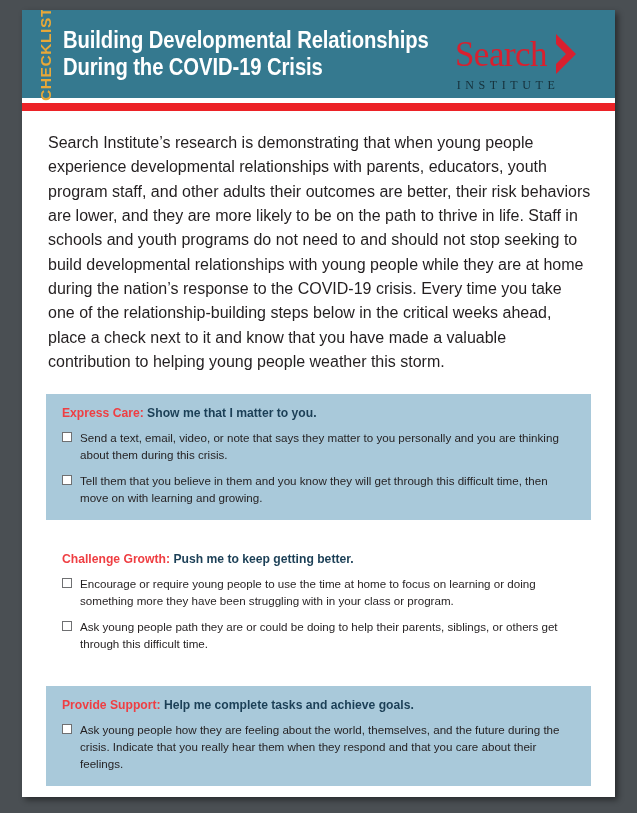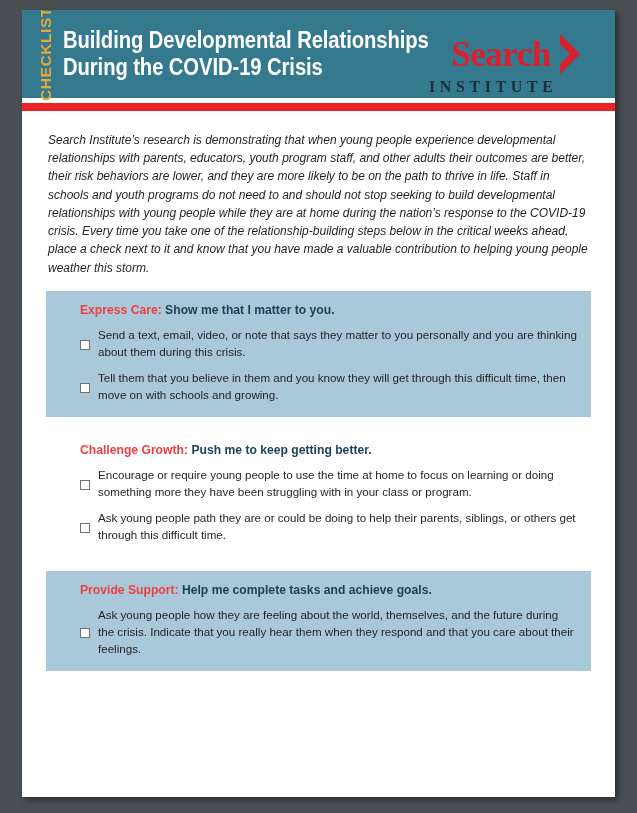--- a/index.html
+++ b/index.html
@@ -59,67 +59,66 @@
     font-stretch: condensed;
     transform: scaleX(0.88);
     transform-origin: left center;
     white-space: pre-line;
   }
   #logo-block {
     position: absolute;
     right: 28px;
     top: 22px;
     width: 140px;
-    font-weight: bold;
+    text-align: center;
   }
   #logo-row {
     display: flex;
     align-items: center;
     justify-content: center;
     gap: 6px;
   }
   #logo-search {
     color: #d8202f;
     font-family: "Liberation Serif", serif;
     font-size: 35px;
     line-height: 1;
     letter-spacing: -0.5px;
   }
   #logo-chevron {
     line-height: 0;
   }
   #logo-institute {
     color: #16313b;
     font-family: "Liberation Serif", serif;
-    font-size: 16px;
+    font-size: 12px;
     letter-spacing: 4.6px;
     margin-top: 2px;
     margin-left: -18px;
   }
 
   
   #white-gap { height: 5px; background: #ffffff; }
   #red-rule  { height: 8px; background: #ec2227; }
 
   
   #sheet-body {
     padding: 12px 24px 0 24px;
   }
   #intro-paragraph {
-    font-style: italic;
-    font-size: 12px;
+    font-size: 16px;
     line-height: 1.52;
     color: #231f20;
     margin: 8px 0 0 2px;
   }
 
   
   .section {
-    margin-top: 14px;
-    padding: 11px 14px 13px 32px;
+    margin-top: 20px;
+    padding: 11px 14px 13px 14px;
     box-sizing: border-box;
   }
   .section.tinted { background: #a9c9da; }
   .section.plain  { background: #ffffff; }
 
   .section-heading {
     font-family: "Liberation Sans Narrow", "Liberation Sans", sans-serif;
     font-stretch: condensed;
     font-weight: bold;
     font-size: 13.5px;
@@ -127,21 +126,21 @@
     margin: 0 0 4px 2px;
     transform: scaleX(0.9);
     transform-origin: left center;
     white-space: nowrap;
   }
   .heading-name  { color: #ef3e42; }
   .heading-quote { color: #1b3f56; }
 
   .check-item {
     display: flex;
-    align-items: center;
+    align-items: flex-start;
     margin-top: 9px;
   }
   .checkbox {
     flex: 0 0 auto;
     width: 10px;
     height: 10px;
     border: 1px solid #6f7072;
     background: #ffffff;
     margin: 2px 8px 0 2px;
     box-sizing: border-box;
@@ -182,21 +181,21 @@
     <p id="intro-paragraph">Search Institute’s research is demonstrating that when young people experience developmental relationships with parents, educators, youth program staff, and other adults their outcomes are better, their risk behaviors are lower, and they are more likely to be on the path to thrive in life. Staff in schools and youth programs do not need to and should not stop seeking to build developmental relationships with young people while they are at home during the nation’s response to the COVID-19 crisis. Every time you take one of the relationship-building steps below in the critical weeks ahead, place a check next to it and know that you have made a valuable contribution to helping young people weather this storm.</p>
     <div id="sections-host">
         <div class="section tinted">
           <div class="section-heading"><span class="heading-name">Express Care:</span> <span class="heading-quote">Show me that I matter to you.</span></div>
           <div class="check-item">
             <span class="checkbox" role="checkbox" aria-checked="false"></span>
             <span class="check-text">Send a text, email, video, or note that says they matter to you personally and you are thinking about them during this crisis.</span>
           </div>
           <div class="check-item">
             <span class="checkbox" role="checkbox" aria-checked="false"></span>
-            <span class="check-text">Tell them that you believe in them and you know they will get through this difficult time, then move on with schools and growing.</span>
+            <span class="check-text">Tell them that you believe in them and you know they will get through this difficult time, then move on with learning and growing.</span>
           </div>
         </div>
         <div class="section plain">
           <div class="section-heading"><span class="heading-name">Challenge Growth:</span> <span class="heading-quote">Push me to keep getting better.</span></div>
           <div class="check-item">
             <span class="checkbox" role="checkbox" aria-checked="false"></span>
             <span class="check-text">Encourage or require young people to use the time at home to focus on learning or doing something more they have been struggling with in your class or program.</span>
           </div>
           <div class="check-item">
             <span class="checkbox" role="checkbox" aria-checked="false"></span>

